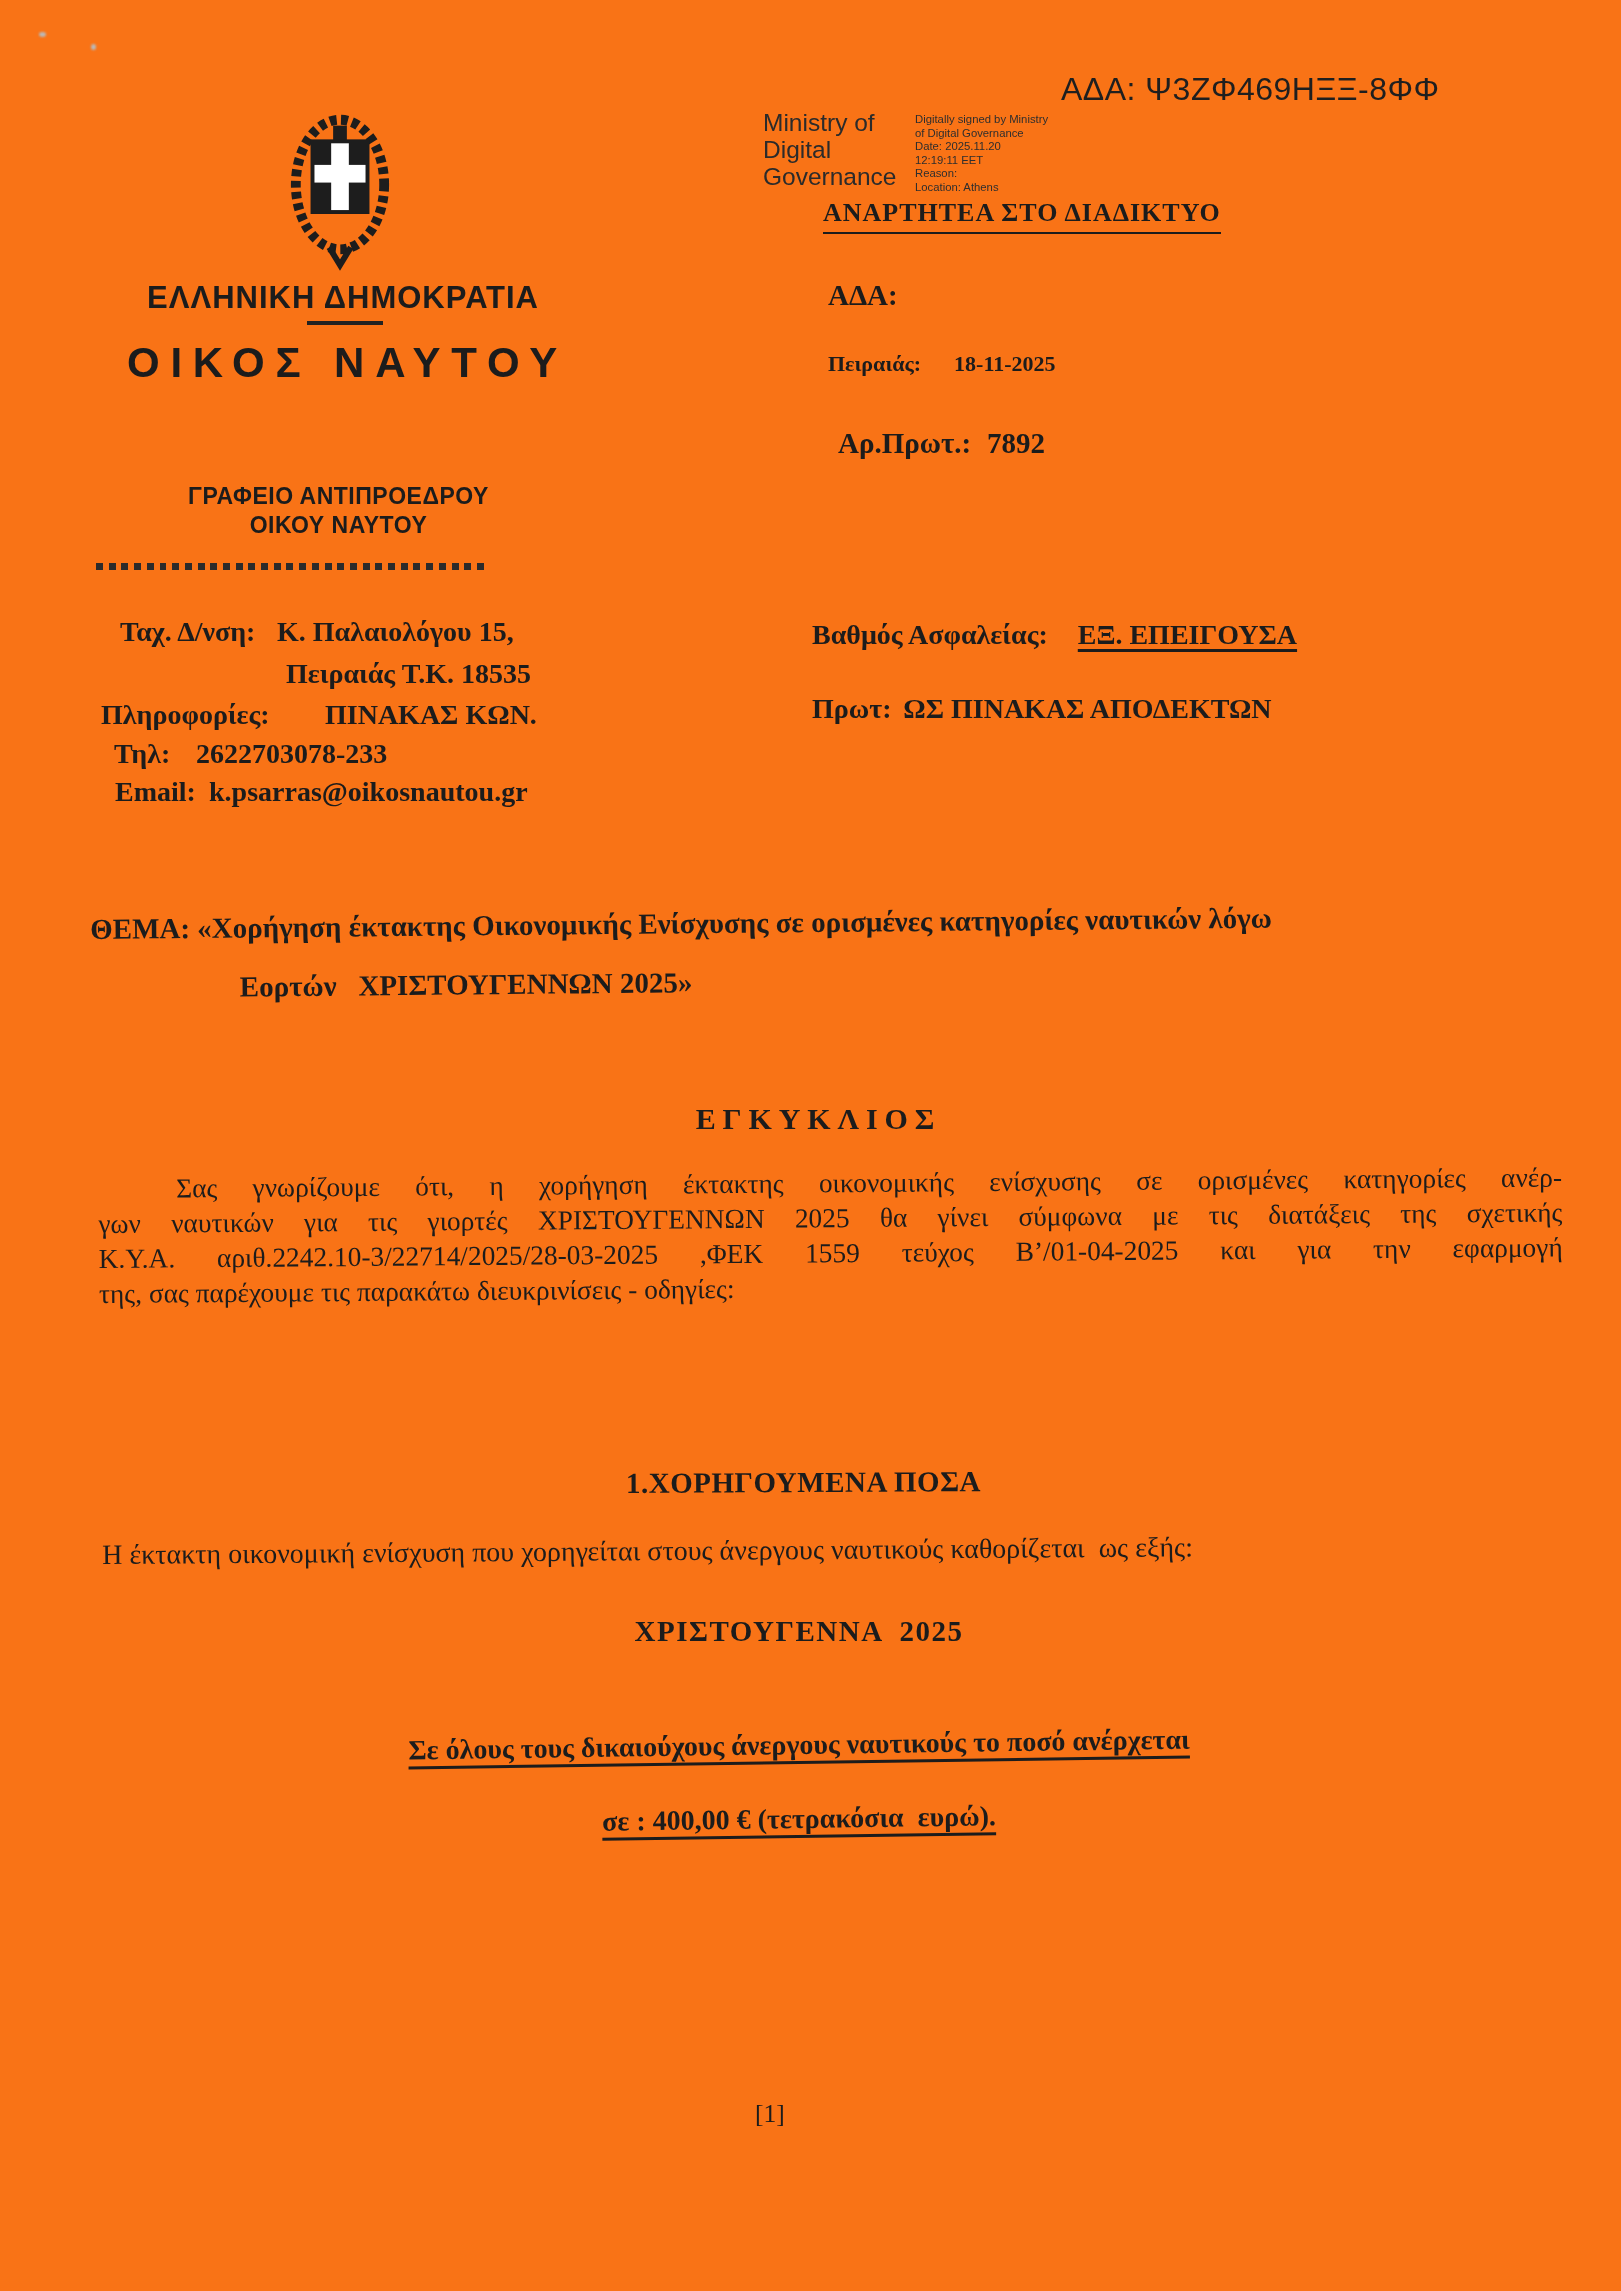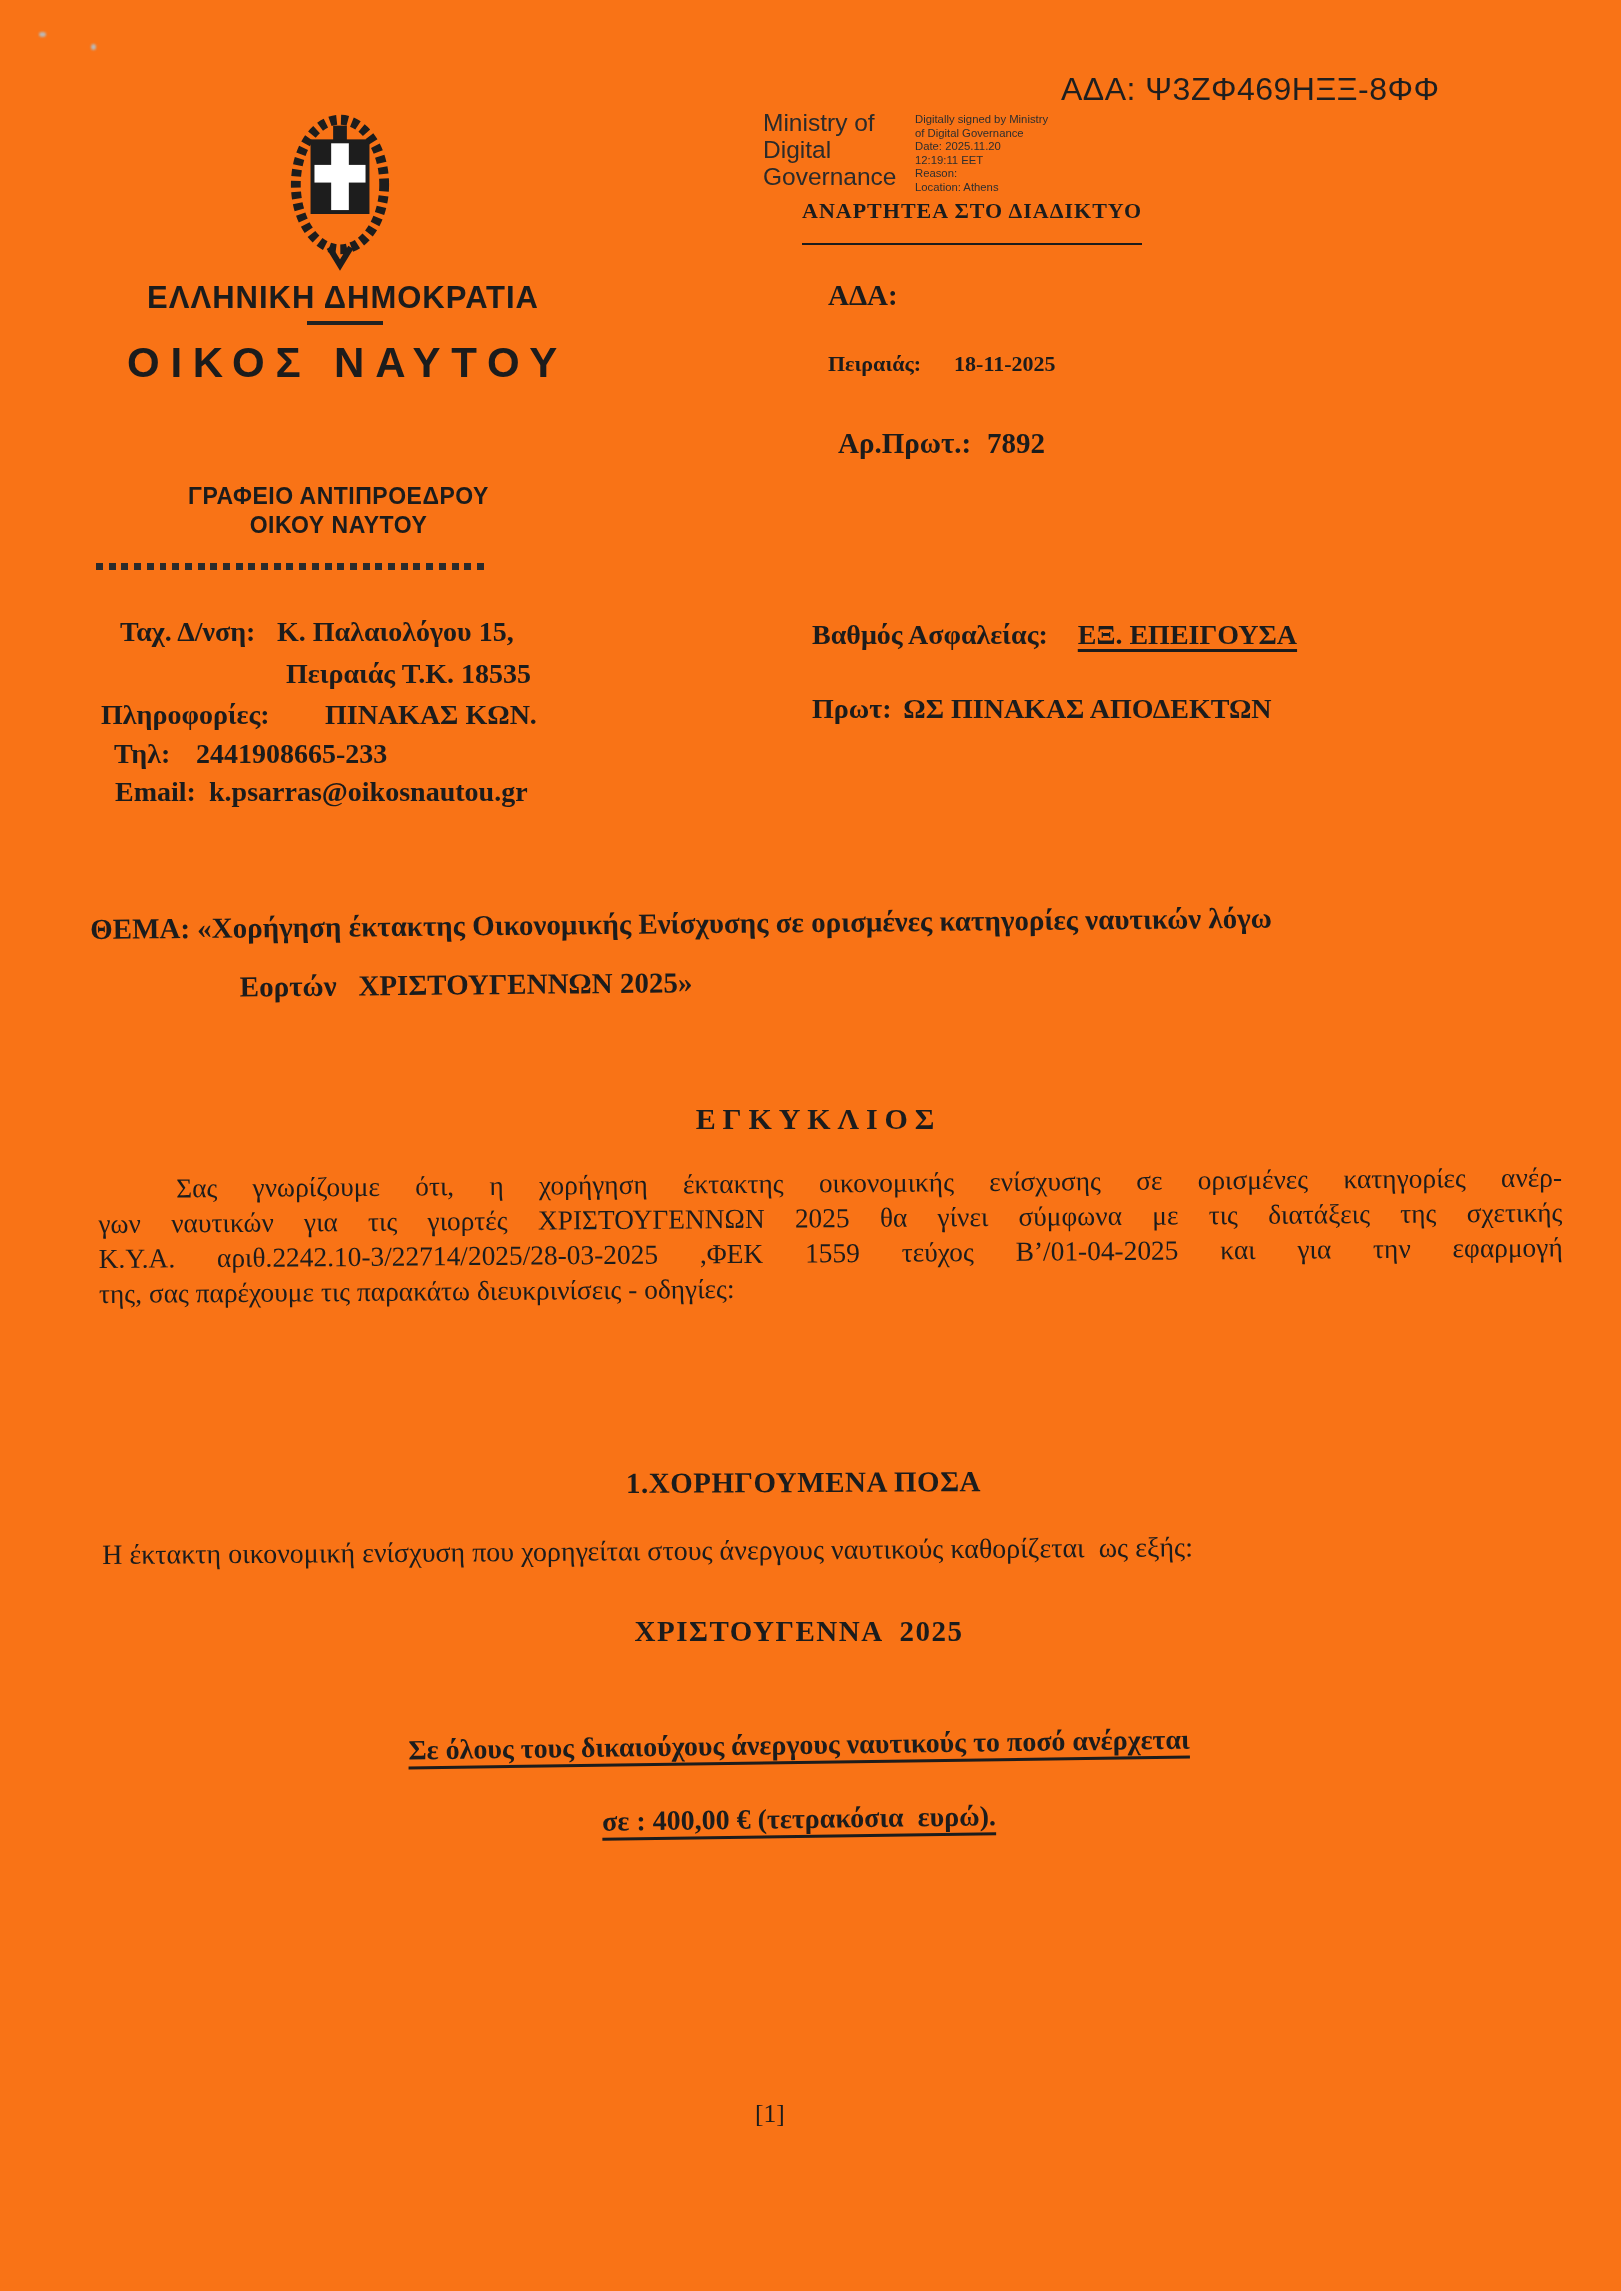--- a/index.html
+++ b/index.html
@@ -15,22 +15,22 @@
   .pre{white-space:pre-line;}
   .prew{white-space:pre-wrap;}
 
   .speck{position:absolute;background:#b9b9b9;border-radius:50%;filter:blur(1px);}
 
   #ada-top{left:1061px;top:71px;font-size:32px;color:#1f1f1f;letter-spacing:0.5px;}
 
   #sig-name{left:763px;top:110px;font-size:24.5px;line-height:1.1;color:#2b2b2b;}
   #sig-details{left:915px;top:113px;font-size:11.3px;line-height:1.2;color:#2e2e2e;}
 
-  #posting-notice{left:802px;top:198px;font-size:22px;letter-spacing:1px;
-    border-bottom:2.9px solid #1c1c1c;padding-bottom:19px;}
+  #posting-notice{left:823px;top:198px;font-size:26px;letter-spacing:1px;
+    border-bottom:2.9px solid #1c1c1c;padding-bottom:4px;}
   #ada-label{left:828px;top:279px;font-size:29px;}
   #place-row{left:828px;top:351px;font-size:22px;}
   #place-row .val{margin-left:33px;}
   #proto-row{left:838px;top:427px;font-size:29px;}
   #proto-row .val{margin-left:15.7px;}
   #security-row{left:812px;top:619px;font-size:28px;}
   #security-row .val{margin-left:30px;text-decoration:underline;
     text-decoration-thickness:2.5px;text-underline-offset:4.9px;}
   #to-row{left:812px;top:693px;font-size:28px;}
   #to-row .val{margin-left:11.8px;}
@@ -126,21 +126,21 @@
   <div class="abs sans b pre" id="office-name">ΓΡΑΦΕΙΟ ΑΝΤΙΠΡΟΕΔΡΟΥ
 ΟΙΚΟΥ ΝΑΥΤΟΥ</div>
   <div class="abs" id="dotted-rule"></div>
 
   <div class="abs contact" id="addr-label">Ταχ. Δ/νση:</div>
   <div class="abs contact" id="addr-val1">Κ. Παλαιολόγου 15,</div>
   <div class="abs contact" id="addr-val2">Πειραιάς Τ.Κ. 18535</div>
   <div class="abs contact" id="info-label">Πληροφορίες:</div>
   <div class="abs contact" id="info-val">ΠΙΝΑΚΑΣ ΚΩΝ.</div>
   <div class="abs contact" id="phone-label">Τηλ:</div>
-  <div class="abs contact" id="phone-val">2441908665-233</div>
+  <div class="abs contact" id="phone-val">2622703078-233</div>
   <div class="abs contact" id="email-label">Email:</div>
   <div class="abs contact" id="email-val">k.psarras@oikosnautou.gr</div>
 
   <div class="abs b" id="subject">
     <div>ΘΕΜΑ: «Χορήγηση έκτακτης Οικονομικής Ενίσχυσης σε ορισμένες κατηγορίες ναυτικών λόγω</div>
     <div class="l2 prew">Εορτών   ΧΡΙΣΤΟΥΓΕΝΝΩΝ 2025»</div>
   </div>
 
   <div class="abs b" id="body-heading">ΕΓΚΥΚΛΙΟΣ</div>
 

